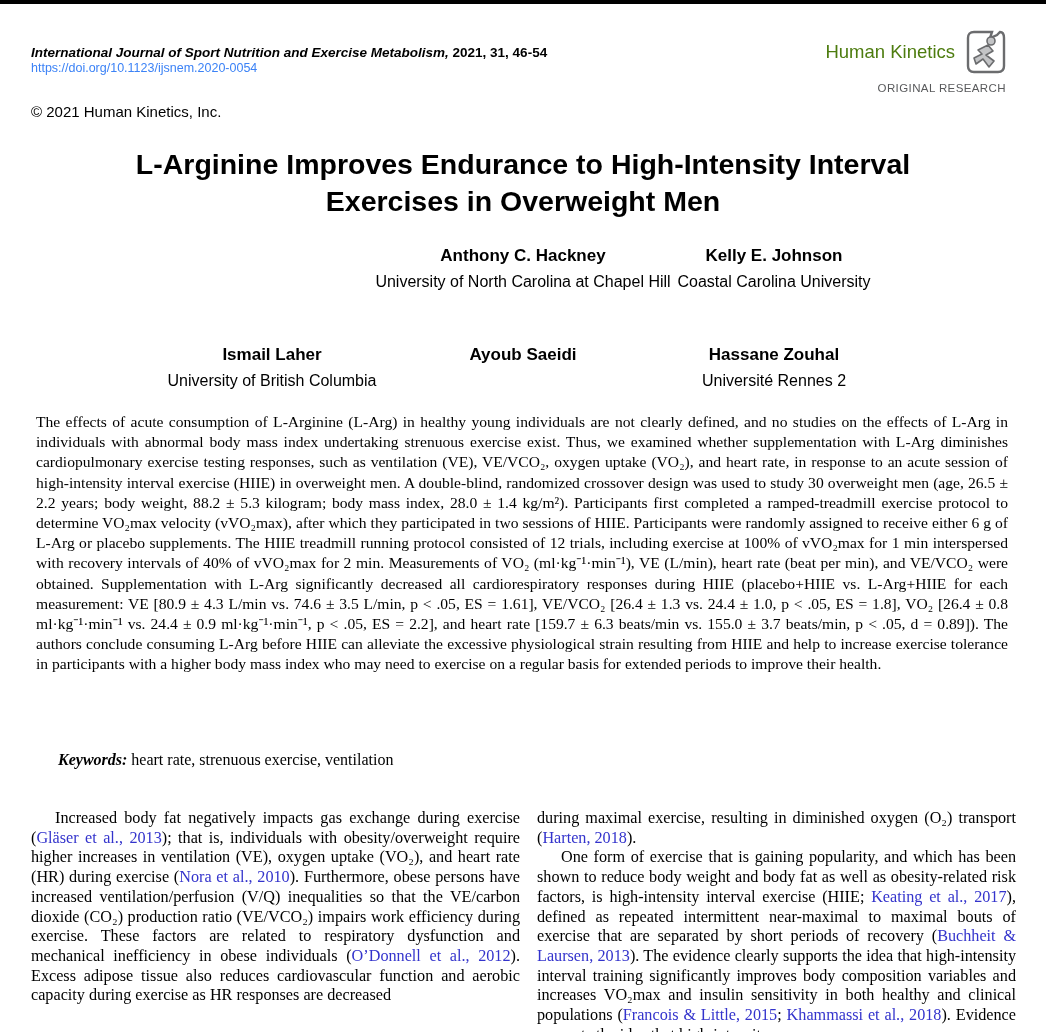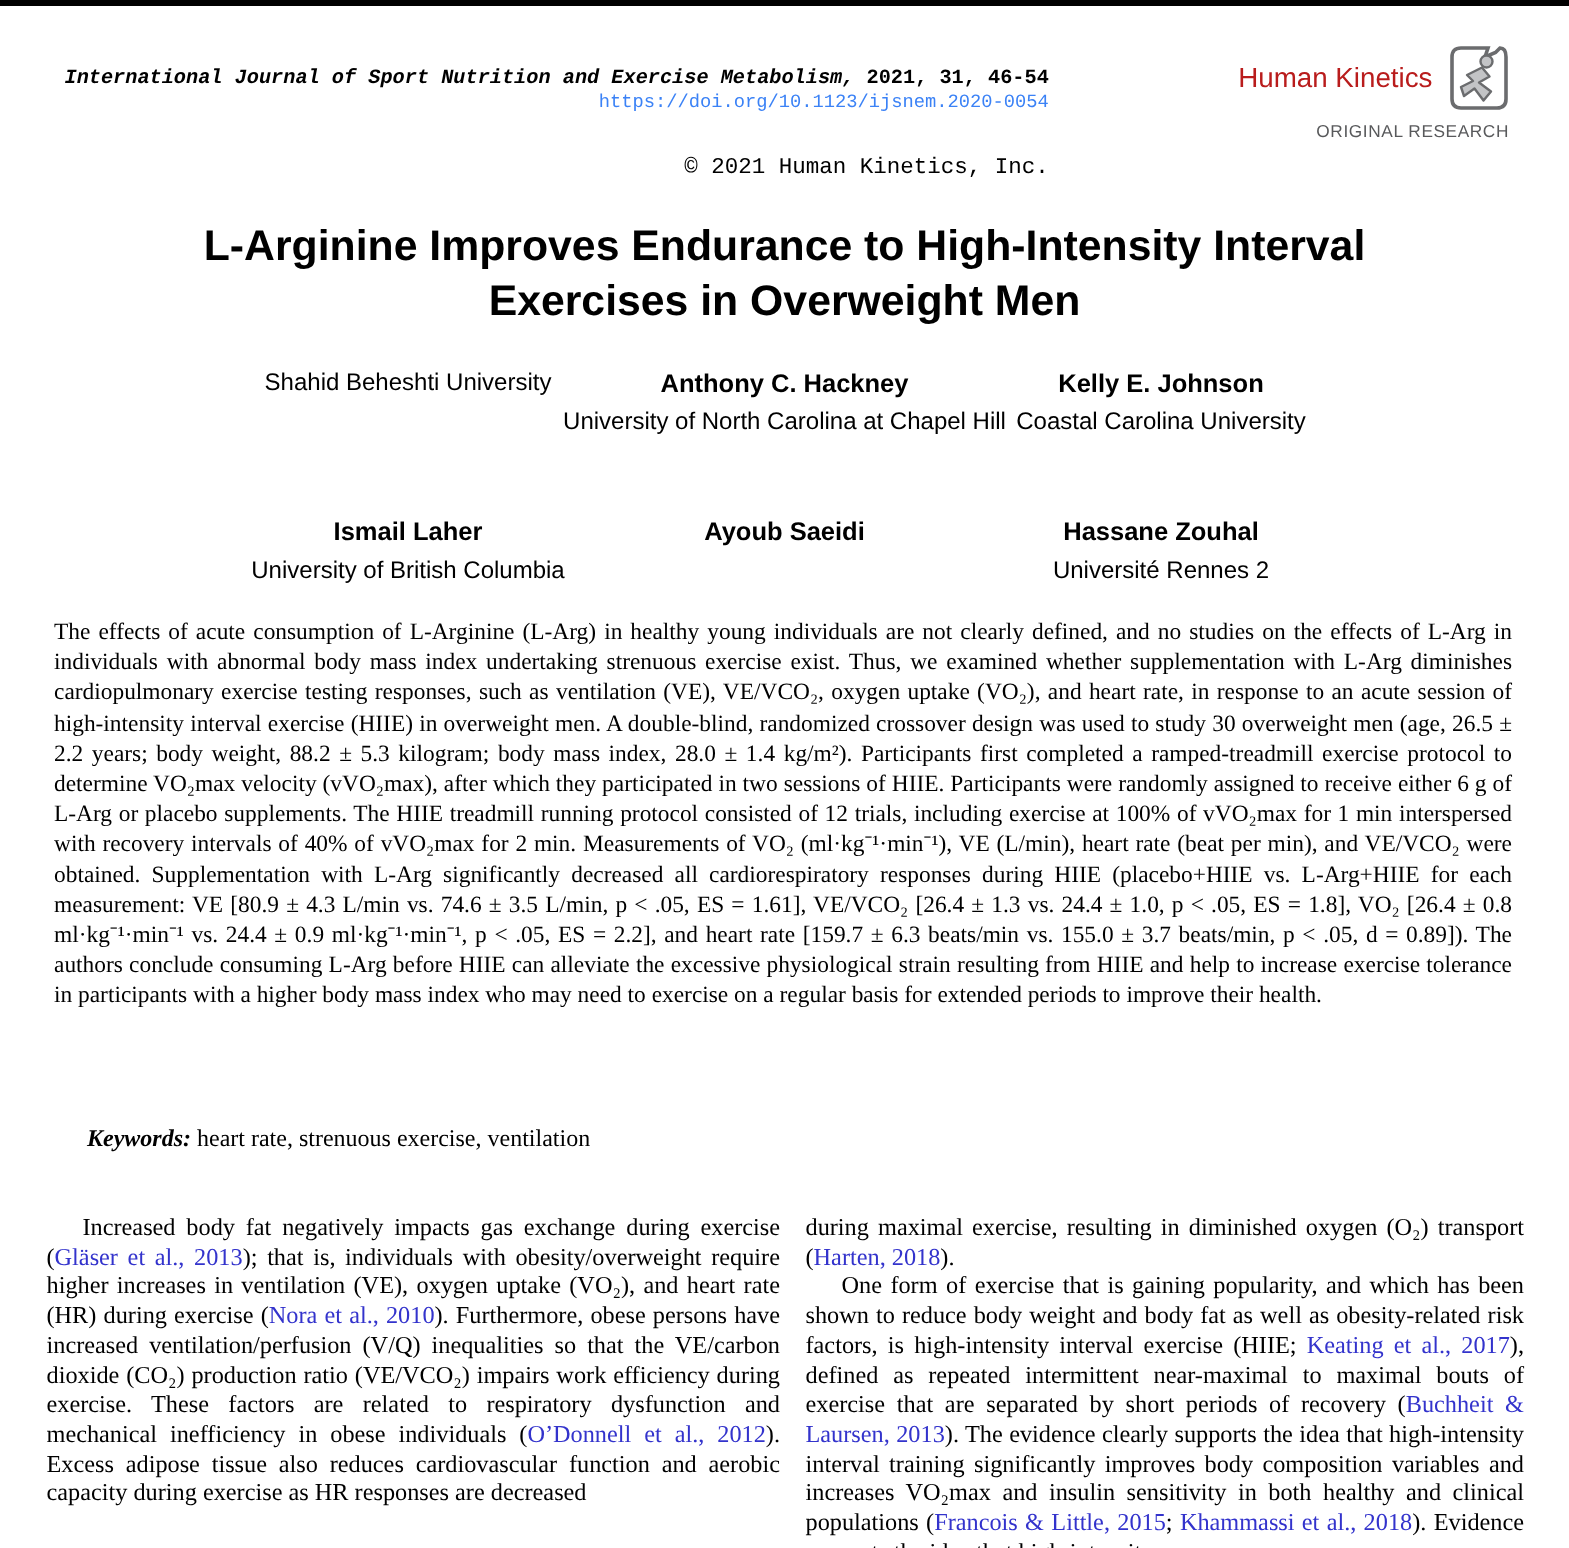--- a/index.html
+++ b/index.html
@@ -4,28 +4,28 @@
 <style>
   * { margin:0; padding:0; box-sizing:border-box; }
   html,body { background:#ffffff; }
   body {
     width:1046px; height:1032px; position:relative; overflow:hidden;
     font-family:"Liberation Serif", serif; color:#000;
   }
   .topbar { position:absolute; left:0; top:0; width:1046px; height:4px; background:#000; }
 
   
-  .hdr { position:absolute; left:43px; top:44px; font-family:Liberation Mono, monospace;text-align:right; }
+  .hdr { position:absolute; left:31px; top:44px; font-family:Liberation Sans, sans-serif; }
   .hdr .jline { font-size:13.5px; font-weight:bold; line-height:17px; }
   .hdr .jname { font-style:italic; }
   .hdr .doi { font-size:12.5px; line-height:15px; color:#3b82f6; cursor:pointer; }
   .hdr .copy { font-size:15px; line-height:15px;margin-top:28px; }
 
   .brand { position:absolute; top:30px; right:40px; display:flex; align-items:center; gap:9px;
-           font-family:"Liberation Sans", sans-serif; color:#b91c1c; }
+           font-family:"Liberation Sans", sans-serif; color:#4d7c0f; }
   .brand .bname { font-size:18.5px; }
   .brand-tag { position:absolute; top:82px; right:40px; font-family:"Liberation Sans", sans-serif;
                font-size:11.5px; letter-spacing:0.4px; color:#58595b; }
 
   
   .title { position:absolute; left:0; top:146px; width:1046px; text-align:center;
            font-family:"Liberation Sans", sans-serif; font-weight:bold; font-size:28.5px; line-height:37px; }
 
   
   .arow { position:absolute; left:0; top:0; width:1046px; }
@@ -74,21 +74,20 @@
 </div>
 <div class="brand-tag">ORIGINAL RESEARCH</div>
 
 <div class="title">
   <div>L-Arginine Improves Endurance to High-Intensity Interval</div>
   <div>Exercises in Overweight Men</div>
 </div>
 
 <div class="arow r1">
   <div class="acol c1">
-    <div class="aaff">Shahid Beheshti University</div>
   </div>
   <div class="acol c2">
     <div class="aname">Anthony C. Hackney</div>
     <div class="aaff">University of North Carolina at Chapel Hill</div>
   </div>
   <div class="acol c3">
     <div class="aname">Kelly E. Johnson</div>
     <div class="aaff">Coastal Carolina University</div>
   </div>
 </div>

